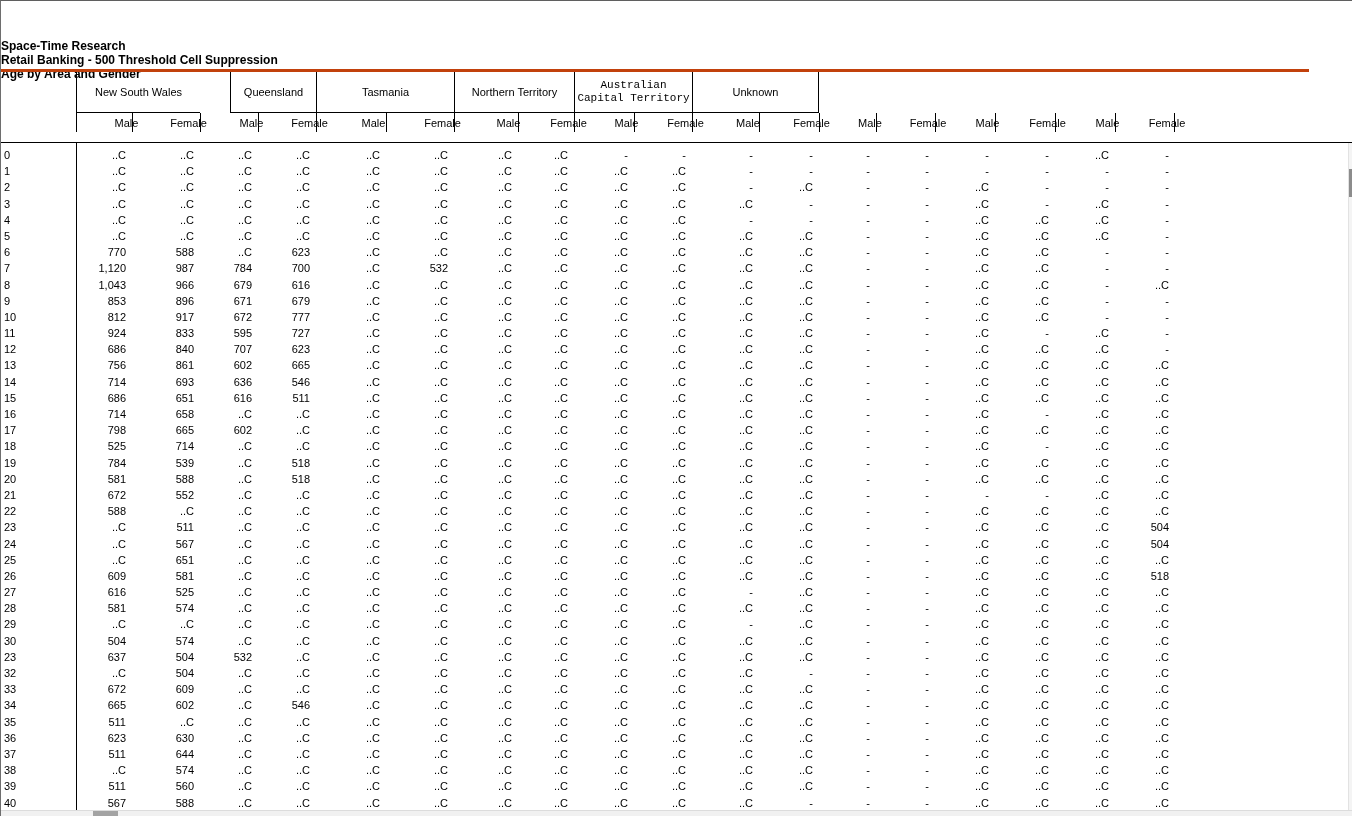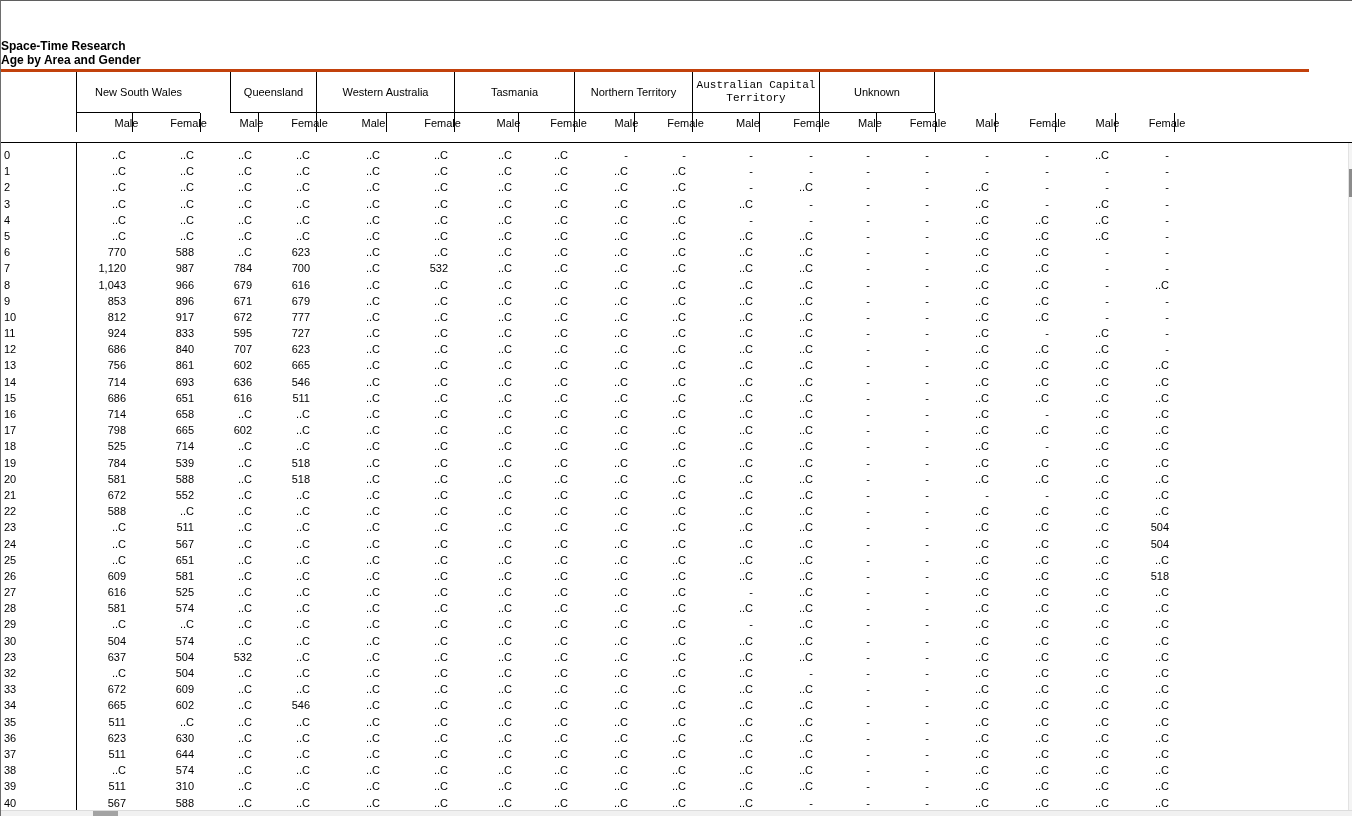--- a/index.html
+++ b/index.html
@@ -108,28 +108,28 @@
     background: #a3a3a3;
   }
 </style>
 </head>
 <body>
 
 <div class="page">
 
   <div class="title-block">
     <div>Space-Time Research</div>
+    <div>Retail Banking - 500 Threshold Cell Suppression</div>
     <div>Age by Area and Gender</div>
   </div>
 
   <div id="header-grid" class="header-grid" style="grid-template-columns: 75px 56px 68px 58px 58px 70px 68px 64px 56px 60px 58px 67px 60px 57px 59px 60px 60px 60px 60px;">
       <div class="hg-age"></div>
       <div class="hg-group" style="grid-column: span 2;">New South Wales</div>
       <div class="hg-group" style="grid-column: span 2; margin-left: 30px;">Queensland</div>
-      <div class="hg-group" style="grid-column: span 2;">Western Australia</div>
       <div class="hg-group" style="grid-column: span 2;">Tasmania</div>
       <div class="hg-group" style="grid-column: span 2;">Northern Territory</div>
       <div class="hg-group" style="grid-column: span 2; font-family: Liberation Mono, monospace;">Australian Capital Territory</div>
       <div class="hg-group edge-right" style="grid-column: span 2;">Unknown</div>
       <div class="hg-mf">Male</div>
       <div class="hg-mf">Female</div>
       <div class="hg-mf">Male</div>
       <div class="hg-mf">Female</div>
       <div class="hg-mf">Male</div>
       <div class="hg-mf">Female</div>
@@ -887,21 +887,21 @@
       <div class="bg-cell">..C</div>
       <div class="bg-cell">..C</div>
       <div class="bg-cell">-</div>
       <div class="bg-cell">-</div>
       <div class="bg-cell">..C</div>
       <div class="bg-cell">..C</div>
       <div class="bg-cell">..C</div>
       <div class="bg-cell">..C</div>
       <div class="bg-age">39</div>
       <div class="bg-cell">511</div>
-      <div class="bg-cell">310</div>
+      <div class="bg-cell">560</div>
       <div class="bg-cell">..C</div>
       <div class="bg-cell">..C</div>
       <div class="bg-cell">..C</div>
       <div class="bg-cell">..C</div>
       <div class="bg-cell">..C</div>
       <div class="bg-cell">..C</div>
       <div class="bg-cell">..C</div>
       <div class="bg-cell">..C</div>
       <div class="bg-cell">..C</div>
       <div class="bg-cell">..C</div>

